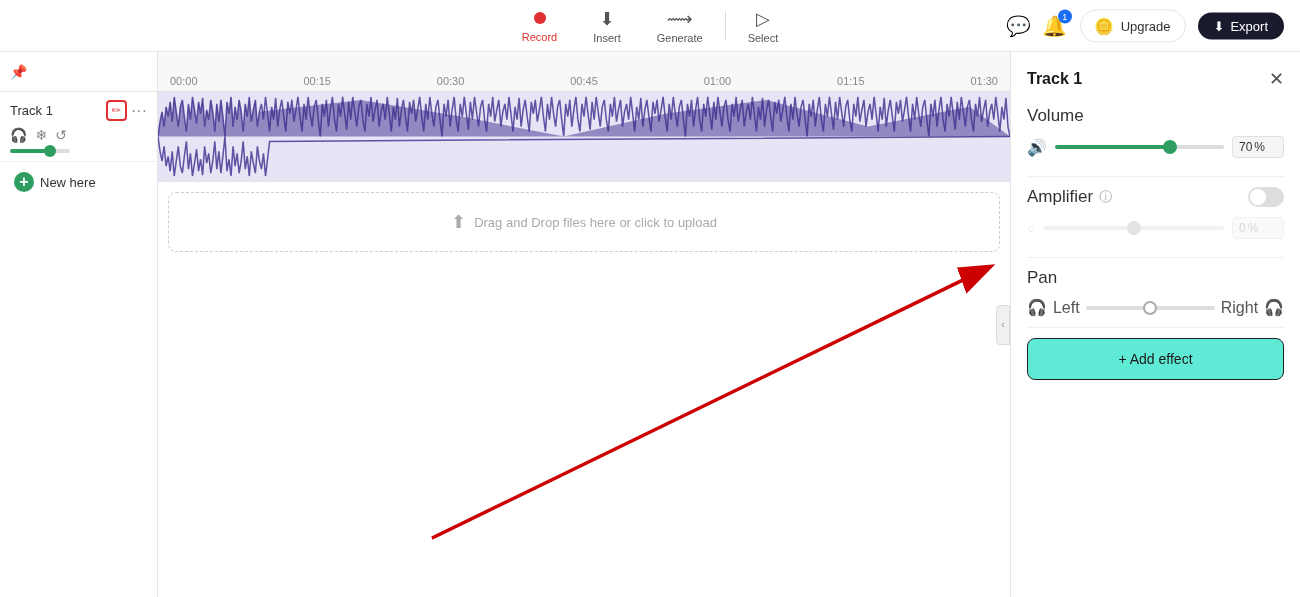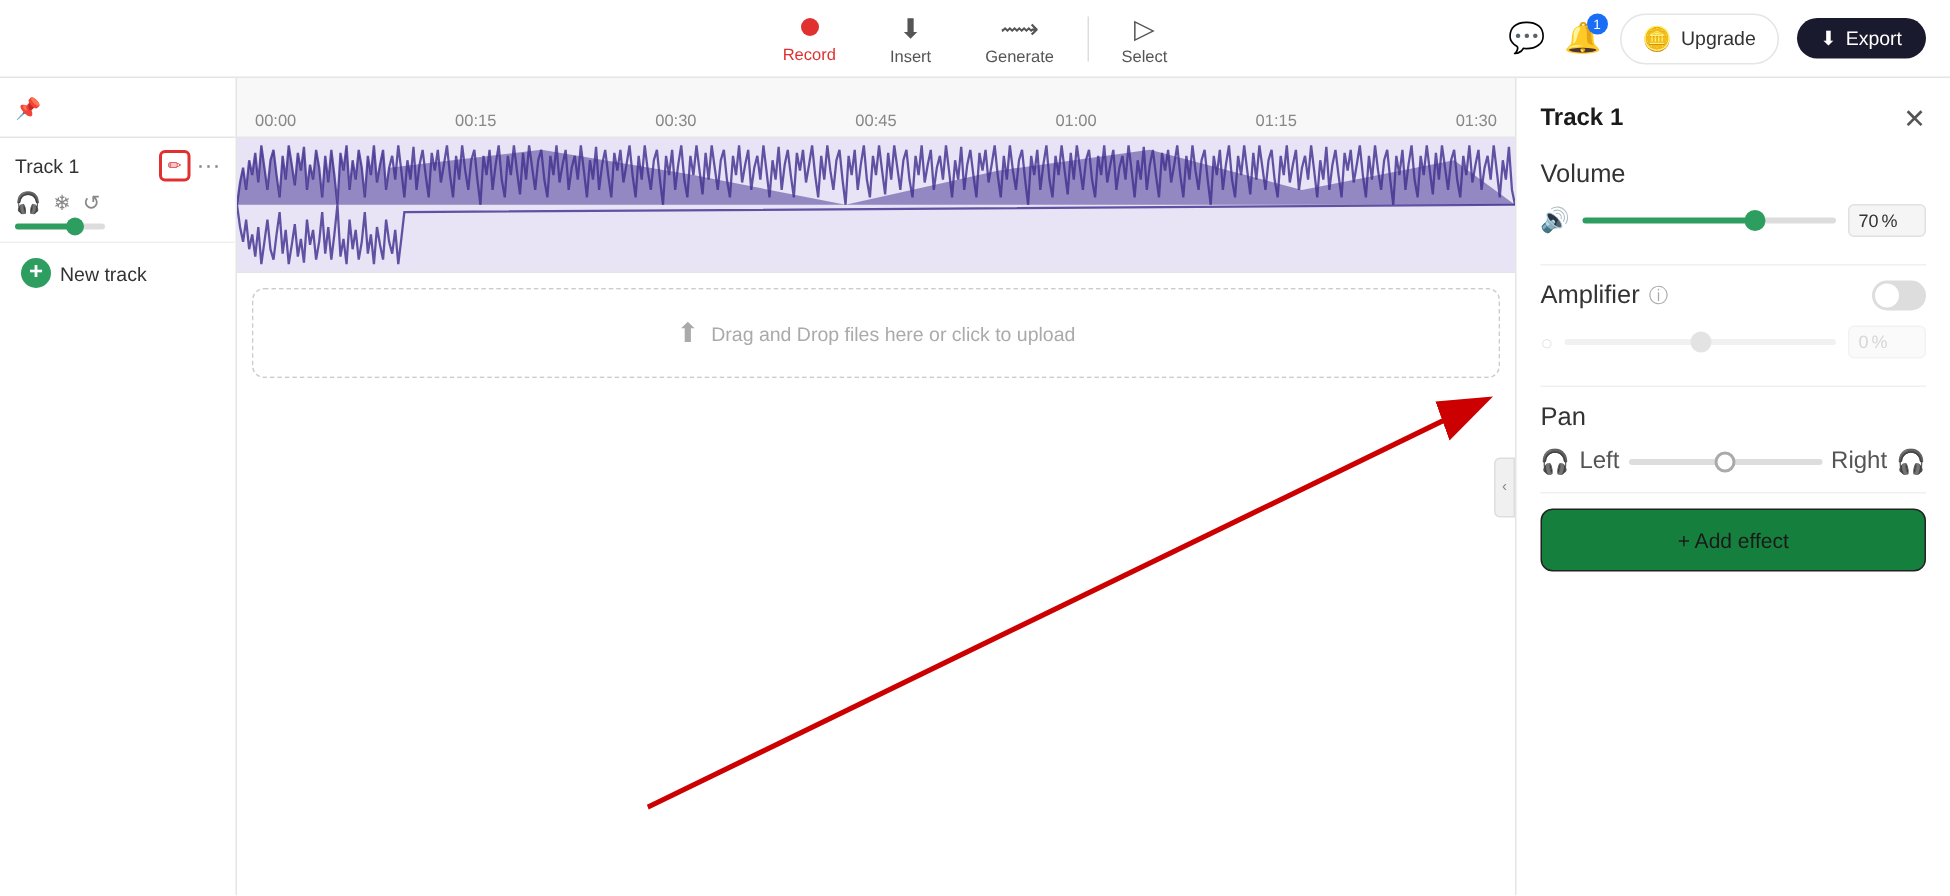--- a/index.html
+++ b/index.html
@@ -398,21 +398,21 @@
       background: #fff;
       border: 2px solid #aaa;
       cursor: pointer;
     }
     .pan-icon { font-size: 16px; color: #666; }
     .add-effect-btn {
       width: 100%;
       padding: 12px;
       border: 1.5px solid #222;
       border-radius: 8px;
-      background: #15803d;
+      background: #5eead4;
       font-size: 14px;
       cursor: pointer;
       display: flex;
       align-items: center;
       justify-content: center;
       gap: 6px;
       color: #1a1a1a;
       font-weight: 500;
     }
 
@@ -486,21 +486,21 @@
         <button class="track-icon-btn">❄</button>
         <button class="track-icon-btn">↺</button>
       </div>
       <div class="volume-slider-wrap">
         <input type="range" class="volume-slider" min="0" max="100" value="70" style="">
       </div>
     </div>
 
     <button class="new-track-btn">
       <span class="new-track-plus">+</span>
-      <span>New track</span>
+      <span>New here</span>
     </button>
   </div>
 
   <div class="timeline-area">
 
     <div class="timeline-ruler">
       <div class="ruler-marks">
         <span class="ruler-mark">00:00</span>
         <span class="ruler-mark">00:15</span>
         <span class="ruler-mark">00:30</span>

